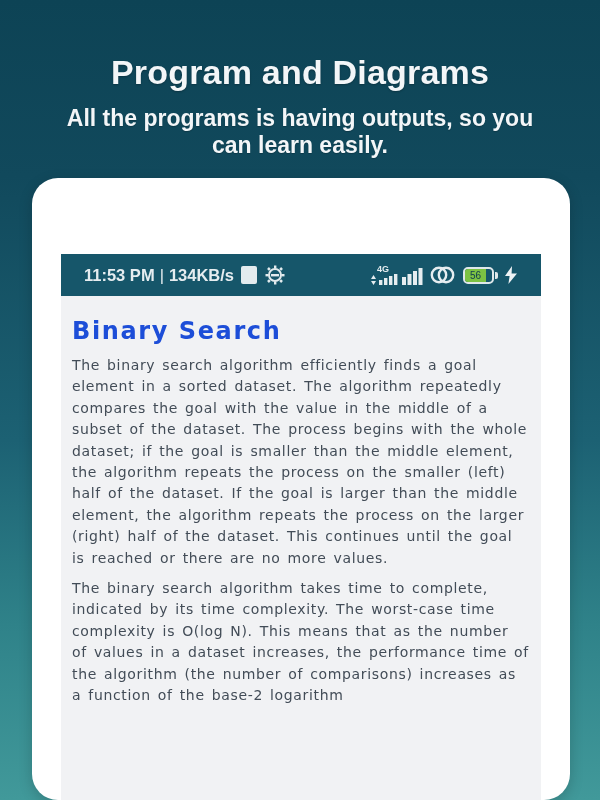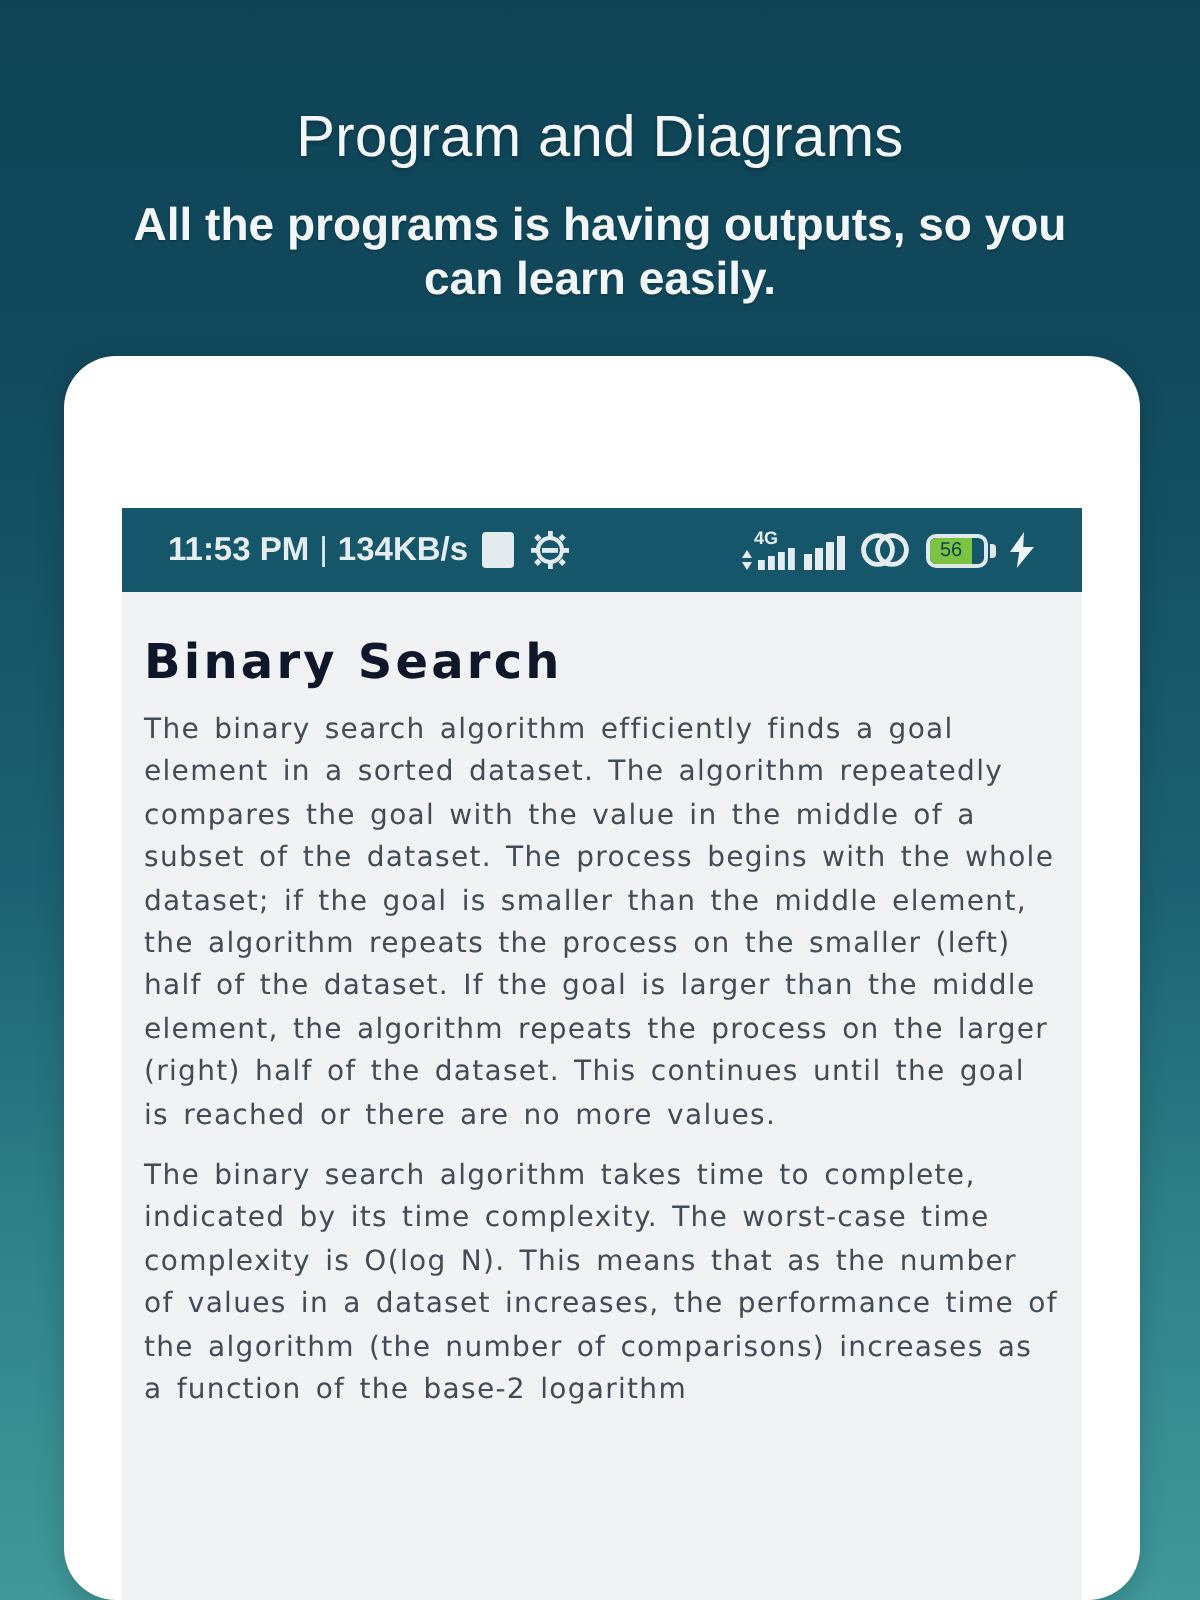--- a/index.html
+++ b/index.html
@@ -5,22 +5,22 @@
   html, body { margin:0; padding:0; }
   body {
     width:600px; height:800px; overflow:hidden; position:relative;
     background:linear-gradient(180deg, #0d4355 0%, #11495c 22%, #1c6173 55%, #2f8289 78%, #41999a 100%);
     font-family:"DejaVu Sans", sans-serif;
   }
 
   
   .hero { position:absolute; top:0; left:0; width:600px; text-align:center; color:#f3f6f8; }
   .hero-title {
-    margin-top:53px; font-family:"Liberation Sans", sans-serif; font-weight:normal;
-    font-size:29px; letter-spacing:0.2px;
+    margin-top:53px; font-family:"Liberation Sans", sans-serif; font-weight:bold;
+    font-size:34px; letter-spacing:0.2px;
     text-shadow:0 1px 2px rgba(0,0,0,0.25);
   }
   .hero-sub {
     width:510px; margin:13px auto 15px; font-family:"Liberation Sans", sans-serif;
     font-weight:bold; font-size:23px; line-height:27px;
     text-shadow:0 1px 1px rgba(0,0,0,0.2);
   }
 
   
   .card {
@@ -56,21 +56,21 @@
     font-size:10px; font-weight:normal; color:#12404f; letter-spacing:0;
   }
   .bat-tip { width:3px; height:7px; background:#dfe8eb; border-radius:0 2px 2px 0; margin-left:1px; }
 
   
   .screen-content {
     background:#f1f2f4; height:504px; box-sizing:border-box;
     padding:20px 10px 0 11px; overflow:hidden;
   }
   .sec-heading {
-    margin:0; font-size:24px; font-weight:bold; color:#0f172a;
+    margin:0; font-size:24px; font-weight:bold; color:#1d4ed8;
     letter-spacing:1.6px; line-height:30px; font-family:"DejaVu Sans", sans-serif;
   }
   .sec-body {
     margin:9px 0 0; width:458px; font-size:14px; color:#424c57;
     letter-spacing:0.65px; word-spacing:2px; line-height:21.4px;
   }
   .sec2 { margin-top:20px; }
 </style>
 </head>
 <body>

